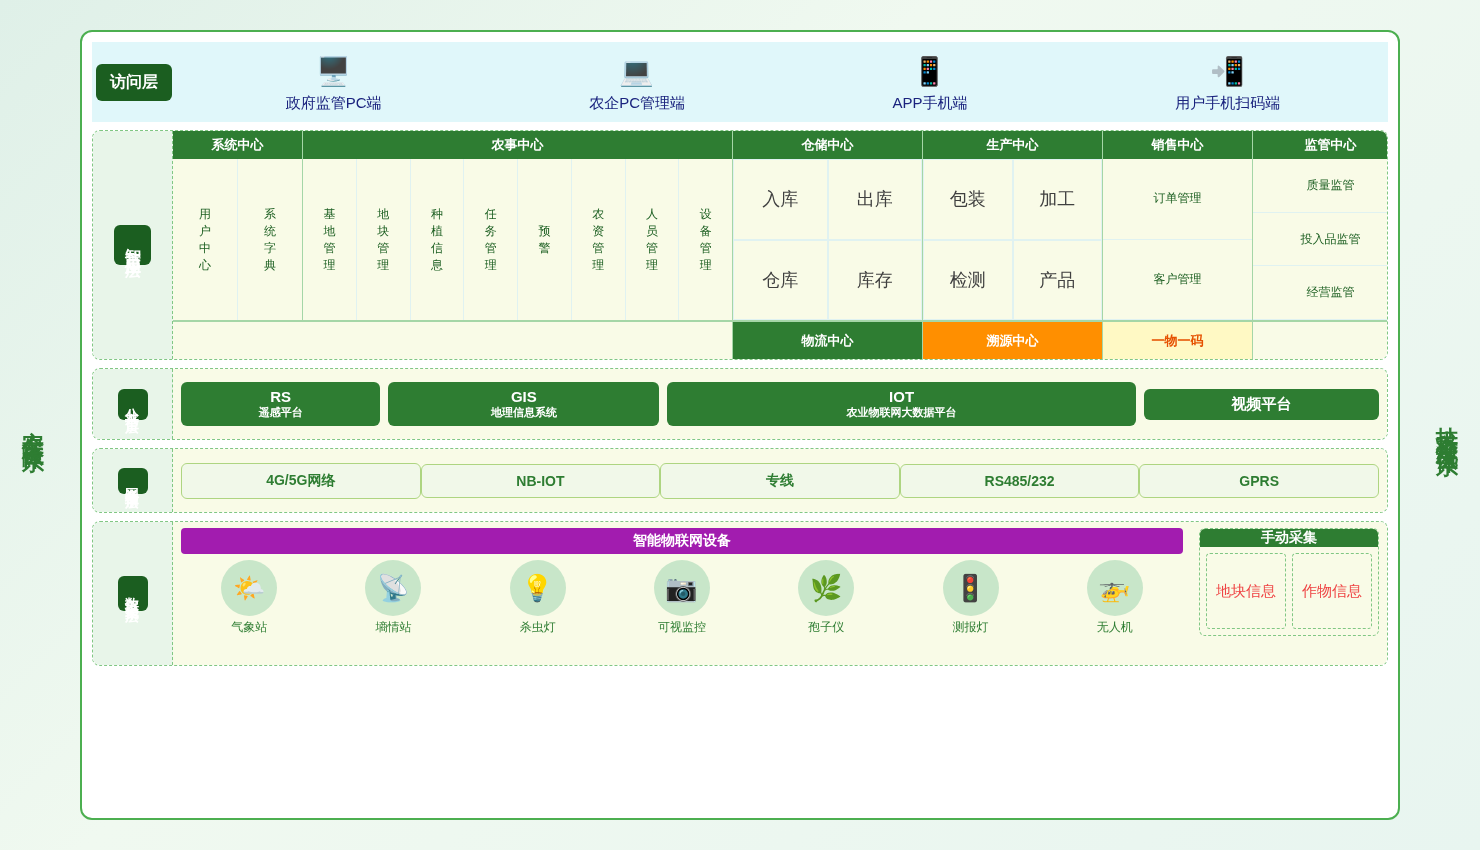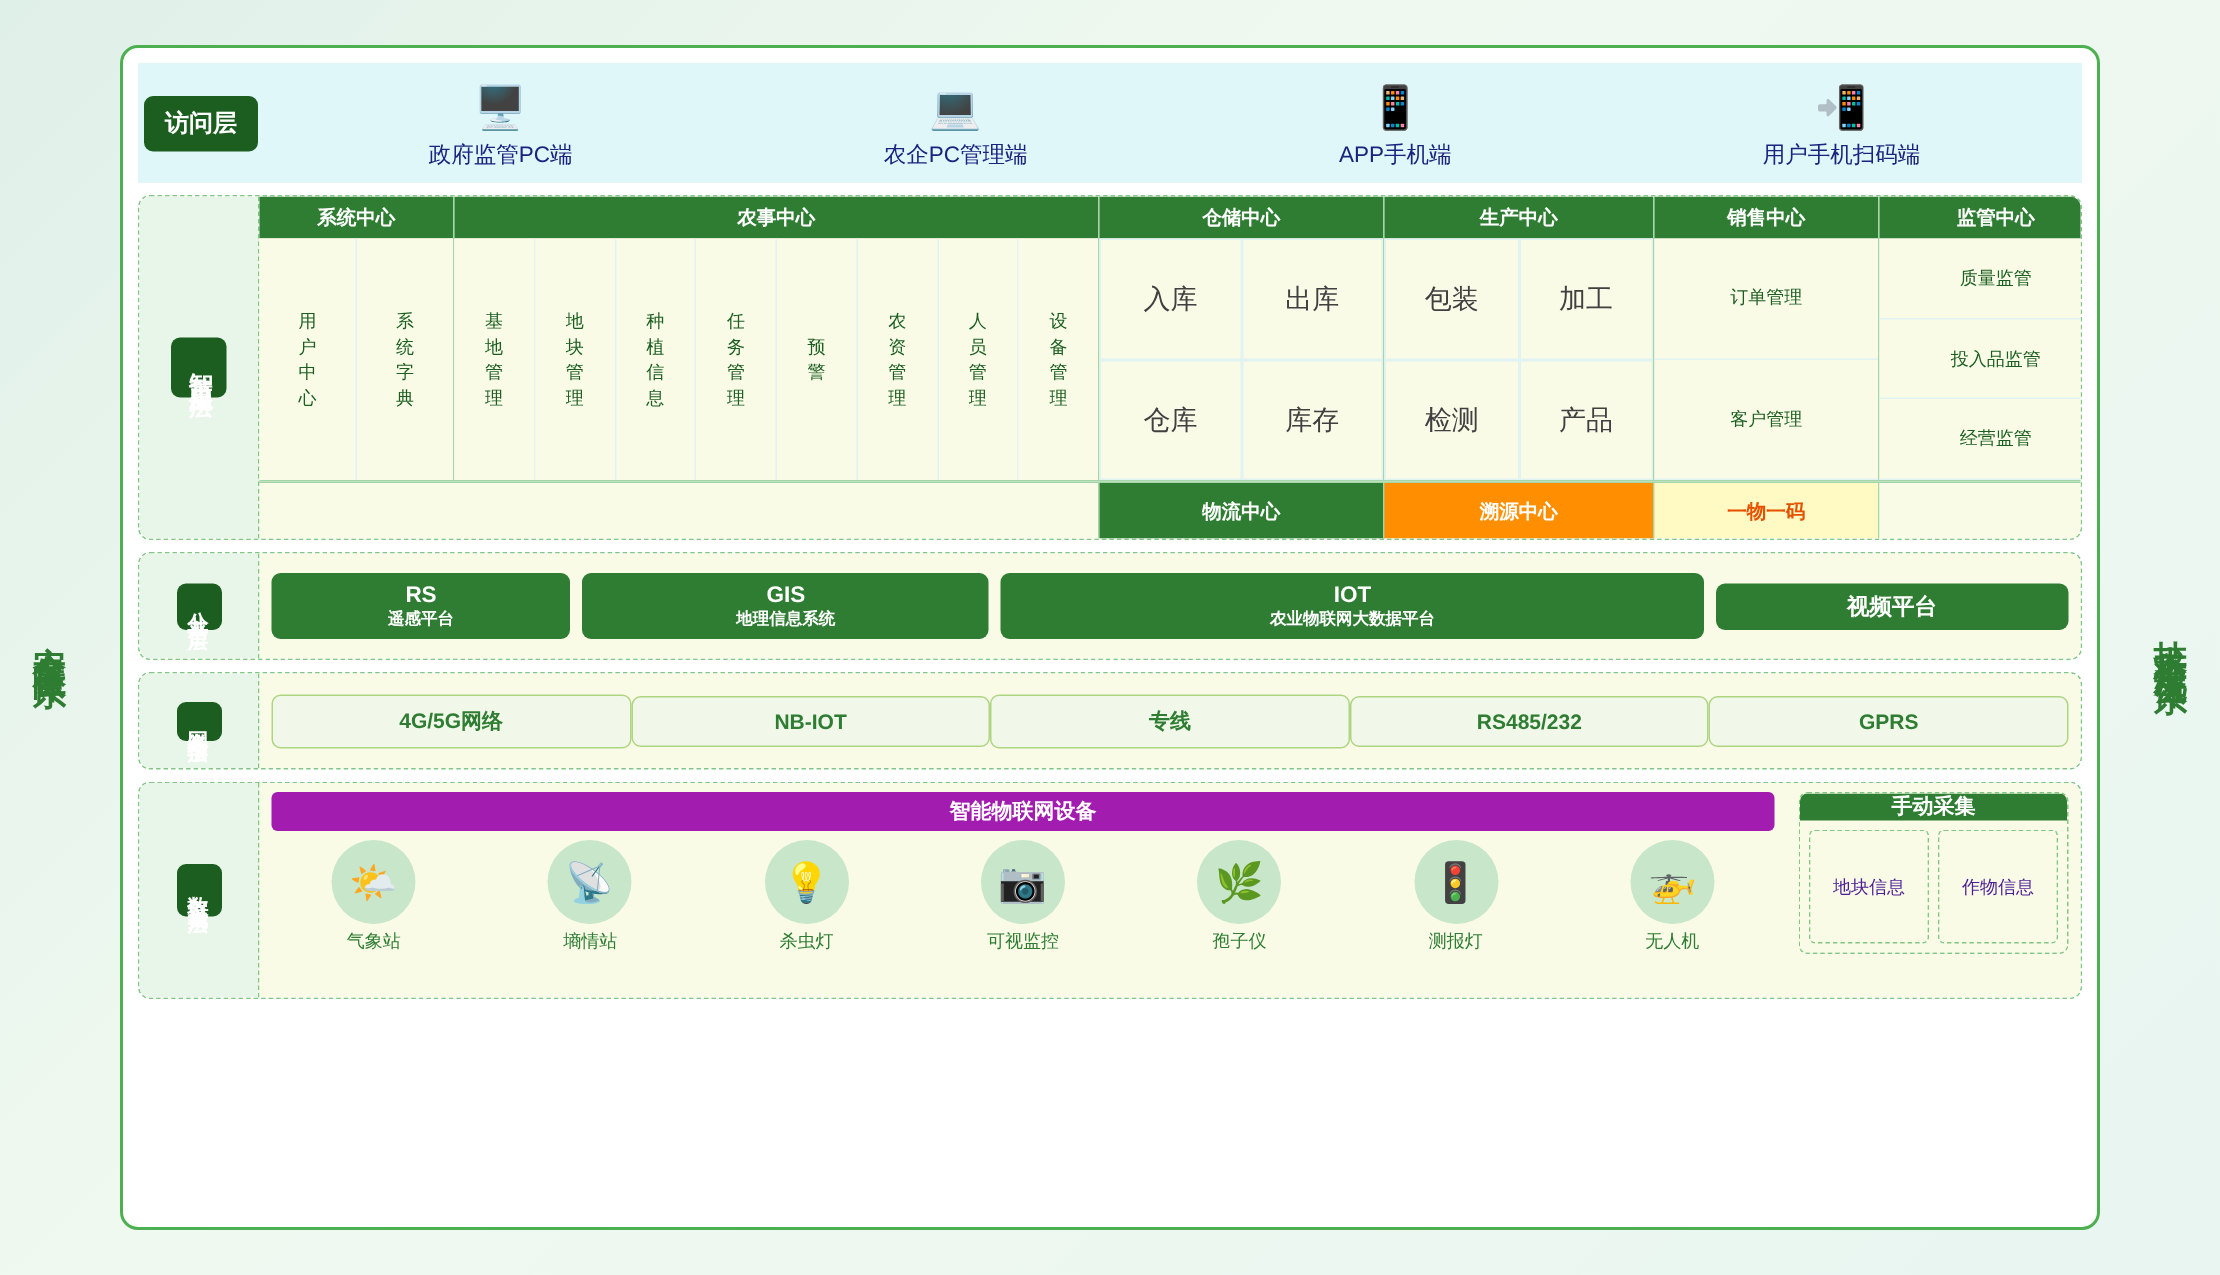--- a/index.html
+++ b/index.html
@@ -376,22 +376,22 @@
     }
 
     .manual-item {
       flex: 1;
       border: 1.5px dashed #81c784;
       border-radius: 4px;
       display: flex;
       flex-direction: column;
       align-items: center;
       justify-content: center;
-      font-size: 12px;
-      color: #4c1d95;
+      font-size: 15px;
+      color: #ef4444;
       text-align: center;
       padding: 4px;
     }
 
     .data-row {
       display: flex;
       gap: 8px;
     }
 
     .syscenter { flex: 0 0 130px; }

